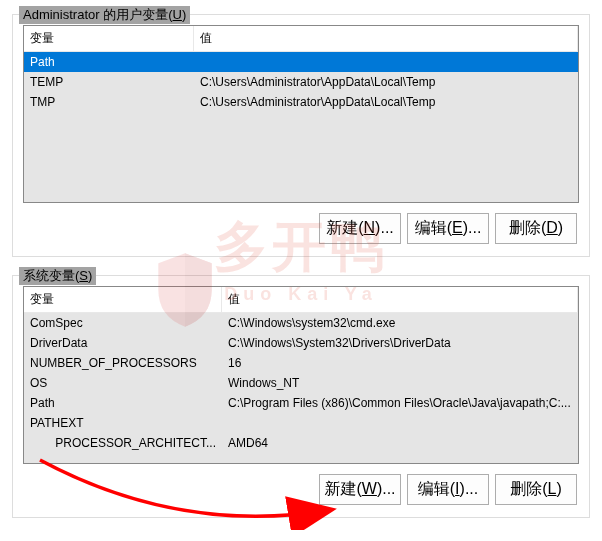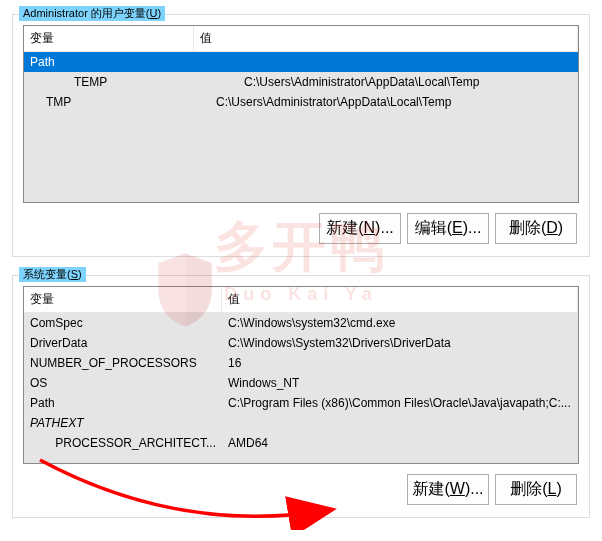--- a/index.html
+++ b/index.html
@@ -17,23 +17,23 @@
   .groupbox {
     border: 1px solid #ddd;
     margin: 8px 12px 4px 12px;
     padding: 10px 10px 10px 10px;
     position: relative;
   }
   .groupbox-label {
     position: absolute;
     top: -9px;
     left: 6px;
-    background: #7dd3fc;
+    background: #a3a3a3;
     padding: 0 4px;
-    font-size: 11px;
+    font-size: 13px;
   }
   .listview {
     border: 1px solid #888;
     width: 100%;
     background: #e5e5e5;
   }
   .lv-header {
     display: flex;
     background: #fff;
     border-bottom: 1px solid #e8e8e8;
@@ -147,25 +147,25 @@
     <div class="lv-header">
       <div class="col col-name">变量</div>
       <div class="col col-value">值</div>
     </div>
     <div class="lv-body-wrap">
         <div class="lv-body" id="user-rows">
           <div class="lv-row selected">
             <div class="cell col-name" style="width: 170px; flex: 0 0 170px;">Path</div>
           </div>
           <div class="lv-row">
-            <div class="cell col-name" style="width: 170px; flex: 0 0 170px; margin-left: 44px;">TEMP</div>
+            <div class="cell col-name" style="width: 170px; flex: 0 0 170px;">TEMP</div>
             <div class="cell col-value">C:\Users\Administrator\AppData\Local\Temp</div>
           </div>
           <div class="lv-row">
-            <div class="cell col-name" style="width: 170px; flex: 0 0 170px; margin-left: 16px;">TMP</div>
+            <div class="cell col-name" style="width: 170px; flex: 0 0 170px;">TMP</div>
             <div class="cell col-value">C:\Users\Administrator\AppData\Local\Temp</div>
           </div>
         </div>
       </div>
   </div>
 
   <div class="btn-row">
     <button class="winbtn">
       <span>新建(</span><u>N</u><span>)...</span>
     </button>
@@ -204,33 +204,36 @@
           </div>
           <div class="lv-row">
             <div class="cell col-name" style="width: 198px; flex: 0 0 198px;">OS</div>
             <div class="cell col-value">Windows_NT</div>
           </div>
           <div class="lv-row">
             <div class="cell col-name" style="width: 198px; flex: 0 0 198px;">Path</div>
             <div class="cell col-value">C:\Program Files (x86)\Common Files\Oracle\Java\javapath;C:...</div>
           </div>
           <div class="lv-row">
-            <div class="cell col-name" style="width: 198px; flex: 0 0 198px; font-style: italic;">PATHEXT</div>
+            <div class="cell col-name" style="width: 198px; flex: 0 0 198px;">PATHEXT</div>
           </div>
           <div class="lv-row">
             <div class="cell col-name" style="width: 198px; flex: 0 0 198px; text-align: right;">PROCESSOR_ARCHITECT...</div>
             <div class="cell col-value">AMD64</div>
           </div>
         </div>
       </div>
   </div>
 
   <div class="btn-row">
     <button class="winbtn">
       <span>新建(</span><u>W</u><span>)...</span>
+    </button>
+    <button class="winbtn">
+      <span>编辑(</span><u>I</u><span>)...</span>
     </button>
     <button class="winbtn">
       <span>删除(</span><u>L</u><span>)</span>
     </button>
   </div>
 </fieldset>
 
 <svg class="arrow-svg" viewBox="0 0 330 100">
   <defs>
     <marker id="ah" markerWidth="14" markerHeight="12" refX="12" refY="6" orient="auto">

